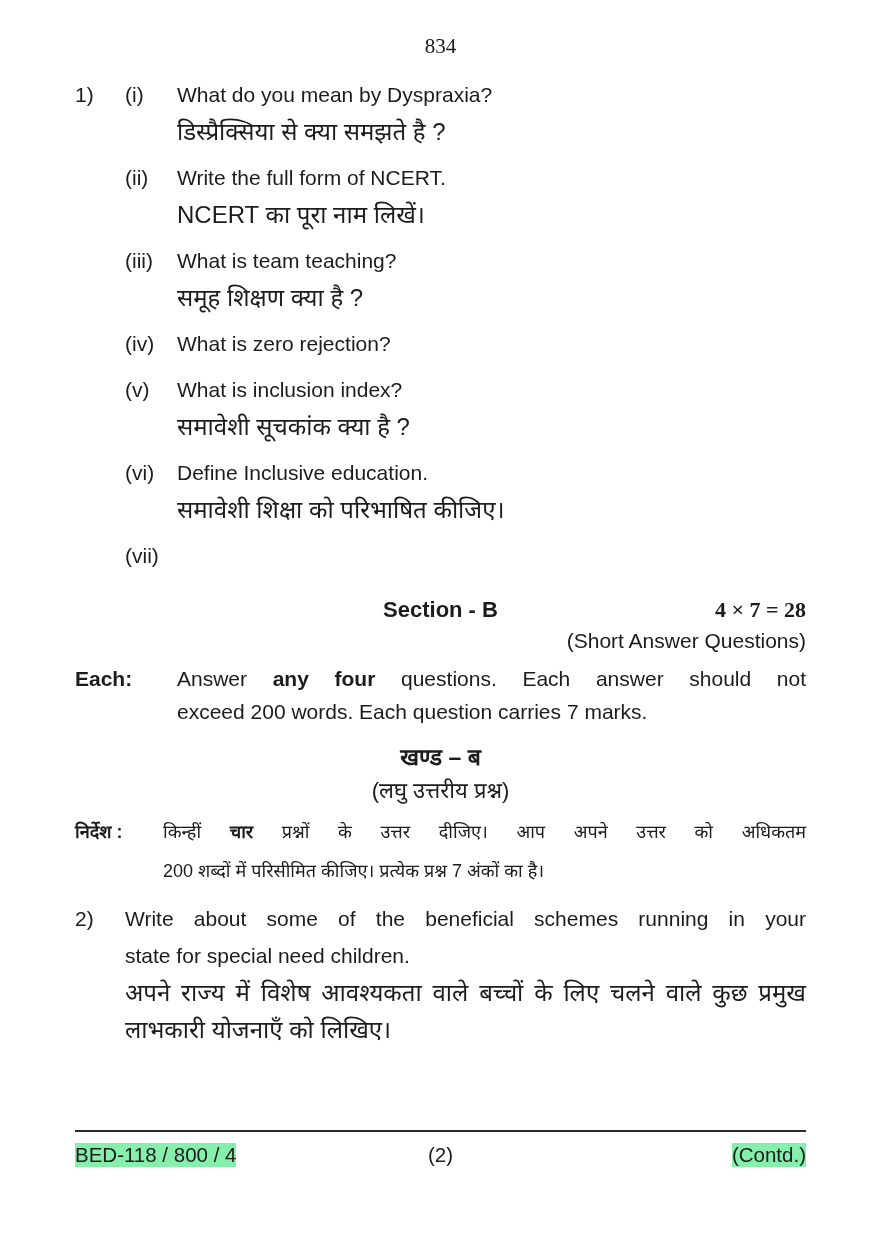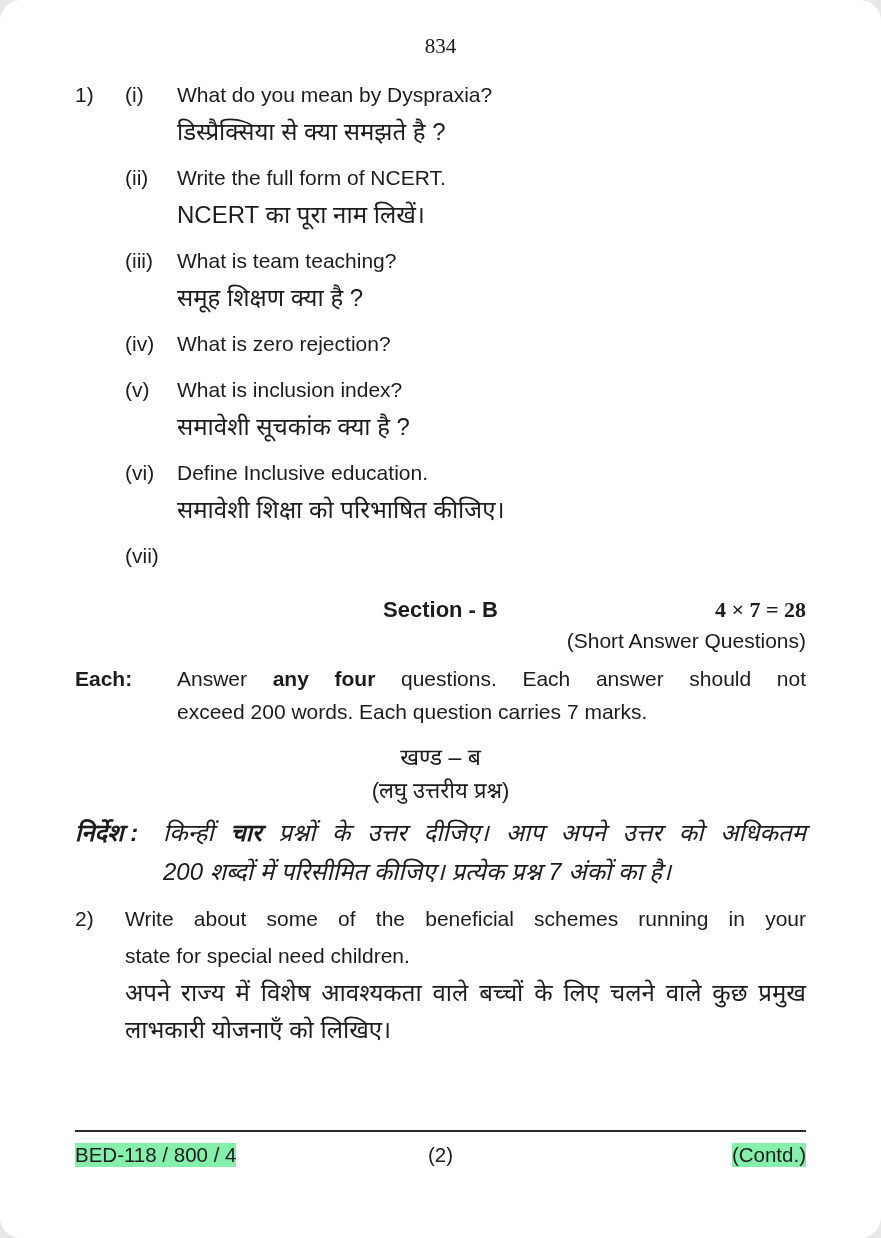--- a/index.html
+++ b/index.html
@@ -6,21 +6,20 @@
   .page {
     position:relative;
     width:881px; height:1238px;
     margin:0 auto;
     background:#ffffff;
     color:#1c1c1c;
     font-family:"Liberation Sans","DejaVu Sans",sans-serif;
     box-sizing:border-box;
     padding:34px 75px 0 75px;
     overflow:hidden;
-    border-radius:21px;
   }
   .page-num {
     text-align:center;
     font-family:"Liberation Serif","DejaVu Serif",serif;
     font-size:21px;
     line-height:24px;
     margin-bottom:18px;
   }
   
   .subq {
@@ -61,38 +60,37 @@
     display:grid;
     grid-template-columns:102px 1fr;
     font-size:21px;
     line-height:33px;
   }
   .note-label { font-weight:bold; }
   .jline { text-align:justify; text-align-last:justify; }
   
   .hindi-title {
     text-align:center;
-    font-weight:normal;
+    font-weight:bold;
     font-size:23px;
     line-height:30px;
     margin-top:14px;
   }
   .hindi-sub {
     text-align:center;
     font-size:22px;
     line-height:32px;
     margin:3px 0 6px 0;
   }
   
   .nirdesh-row {
     display:grid;
     grid-template-columns:88px 1fr;
-    font-size:24px;
+    font-size:18px;
     line-height:39px;
-    font-style:italic;
   }
   .nirdesh-label { font-weight:bold; }
   
   .q2-row {
     display:grid;
     grid-template-columns:50px 1fr;
     font-size:21px;
     line-height:37px;
     margin-top:9px;
   }

